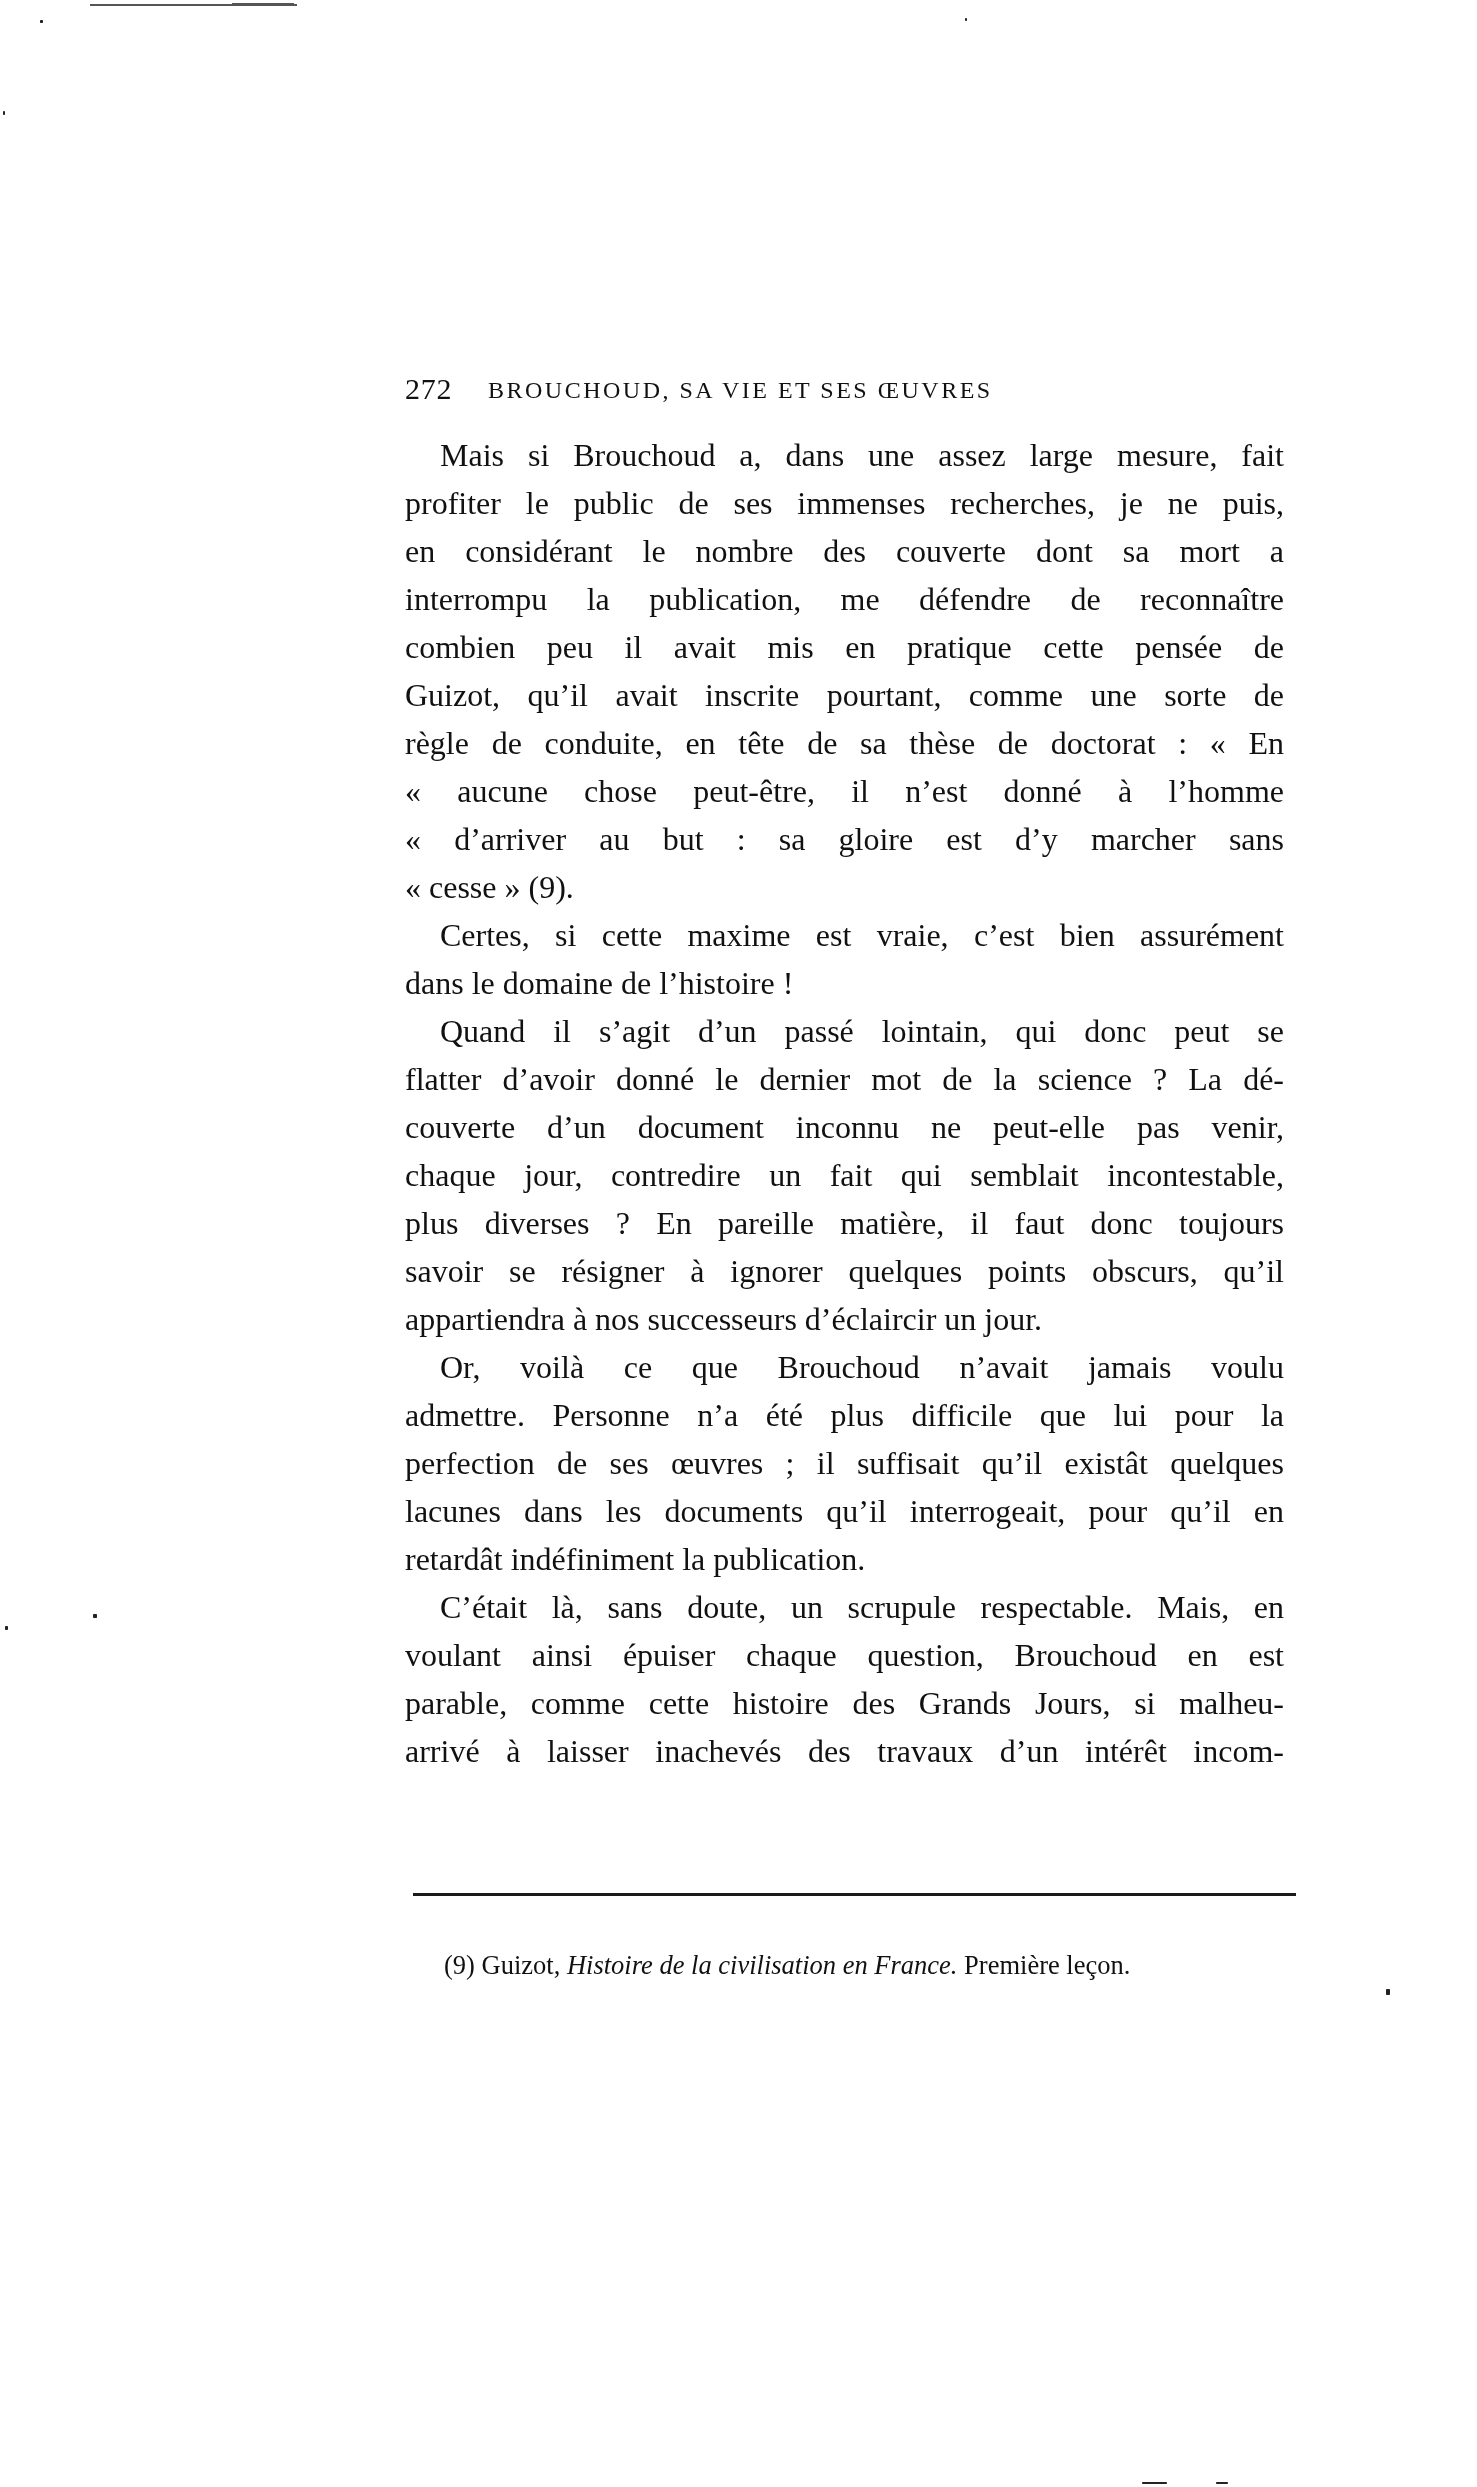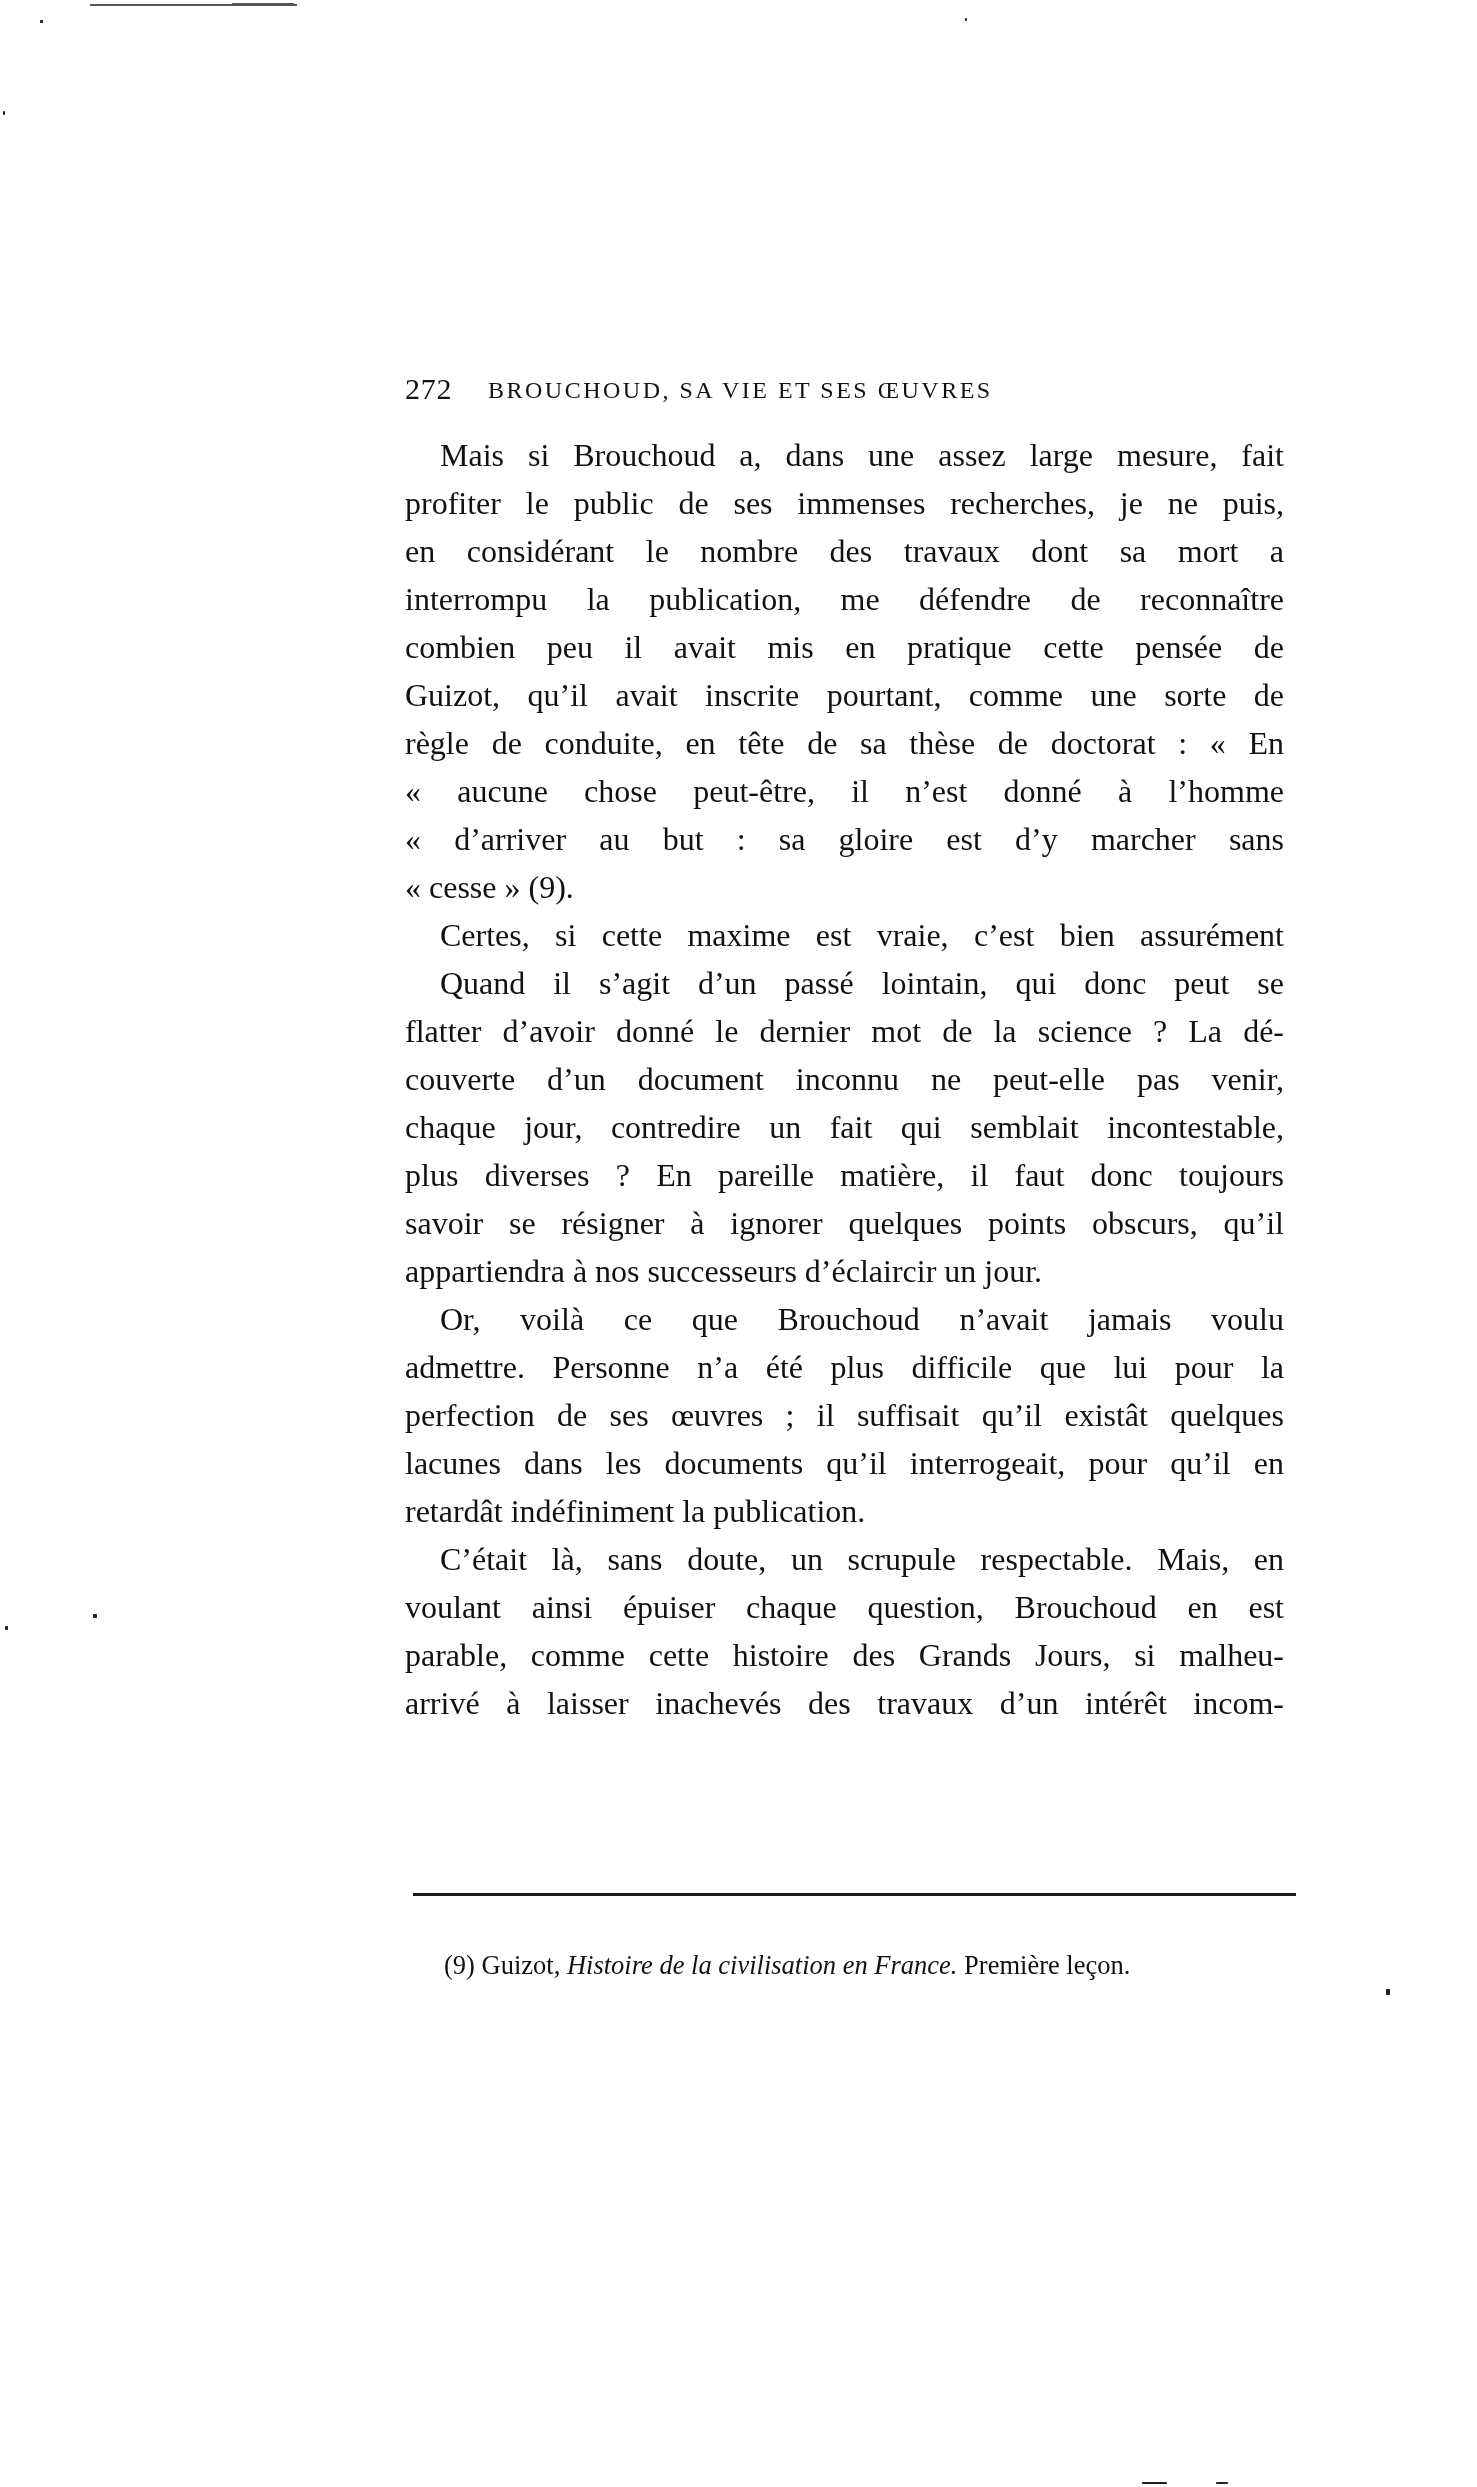--- a/index.html
+++ b/index.html
@@ -123,29 +123,30 @@
   <div class="speck" style="left:1216px; top:2482px; width:12.4px; height:1.7px;"></div>
 
   <div class="running-header">
     <span class="page-number">272</span>
     <span class="running-title">Brouchoud, sa vie et ses Œuvres</span>
   </div>
 
   <div class="body-text">
     <span class="line indent">Mais si Brouchoud a, dans une assez large mesure, fait</span>
     <span class="line">profiter le public de ses immenses recherches, je ne puis,</span>
-    <span class="line">en considérant le nombre des travaux dont sa mort a</span>
+    <span class="line">en considérant le nombre des couverte dont sa mort a</span>
     <span class="line">interrompu la publication, me défendre de reconnaître</span>
     <span class="line">combien peu il avait mis en pratique cette pensée de</span>
     <span class="line">Guizot, qu’il avait inscrite pourtant, comme une sorte de</span>
     <span class="line">règle de conduite, en tête de sa thèse de doctorat : « En</span>
     <span class="line">« aucune chose peut-être, il n’est donné à l’homme</span>
     <span class="line">« d’arriver au but : sa gloire est d’y marcher sans</span>
     <span class="line last">« cesse » (9).</span>
     <span class="line indent">Certes, si cette maxime est vraie, c’est bien assurément</span>
+    <span class="line last">dans le domaine de l’histoire !</span>
     <span class="line indent">Quand il s’agit d’un passé lointain, qui donc peut se</span>
     <span class="line">flatter d’avoir donné le dernier mot de la science ? La dé-</span>
     <span class="line">couverte d’un document inconnu ne peut-elle pas venir,</span>
     <span class="line">chaque jour, contredire un fait qui semblait incontestable,</span>
     <span class="line">plus diverses ? En pareille matière, il faut donc toujours</span>
     <span class="line">savoir se résigner à ignorer quelques points obscurs, qu’il</span>
     <span class="line last">appartiendra à nos successeurs d’éclaircir un jour.</span>
     <span class="line indent">Or, voilà ce que Brouchoud n’avait jamais voulu</span>
     <span class="line">admettre. Personne n’a été plus difficile que lui pour la</span>
     <span class="line">perfection de ses œuvres ; il suffisait qu’il existât quelques</span>

